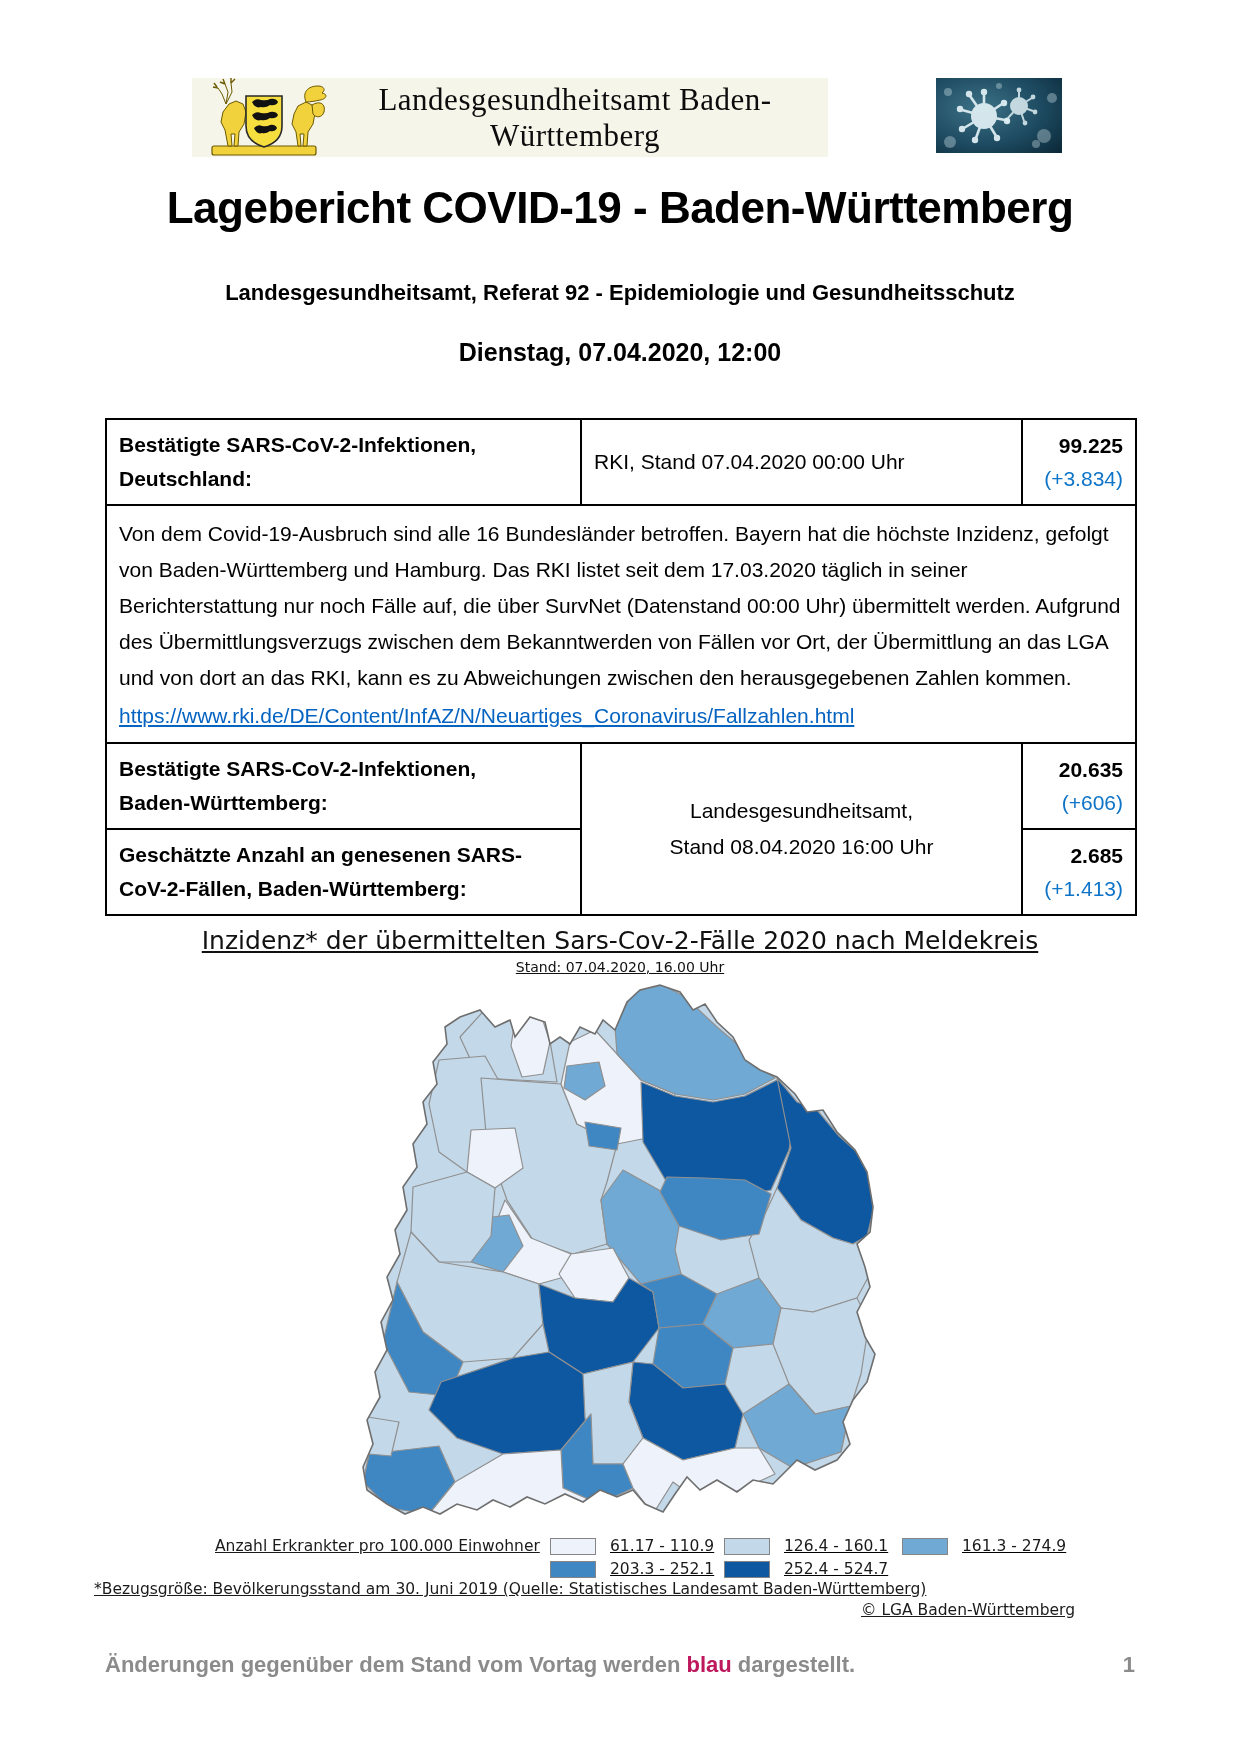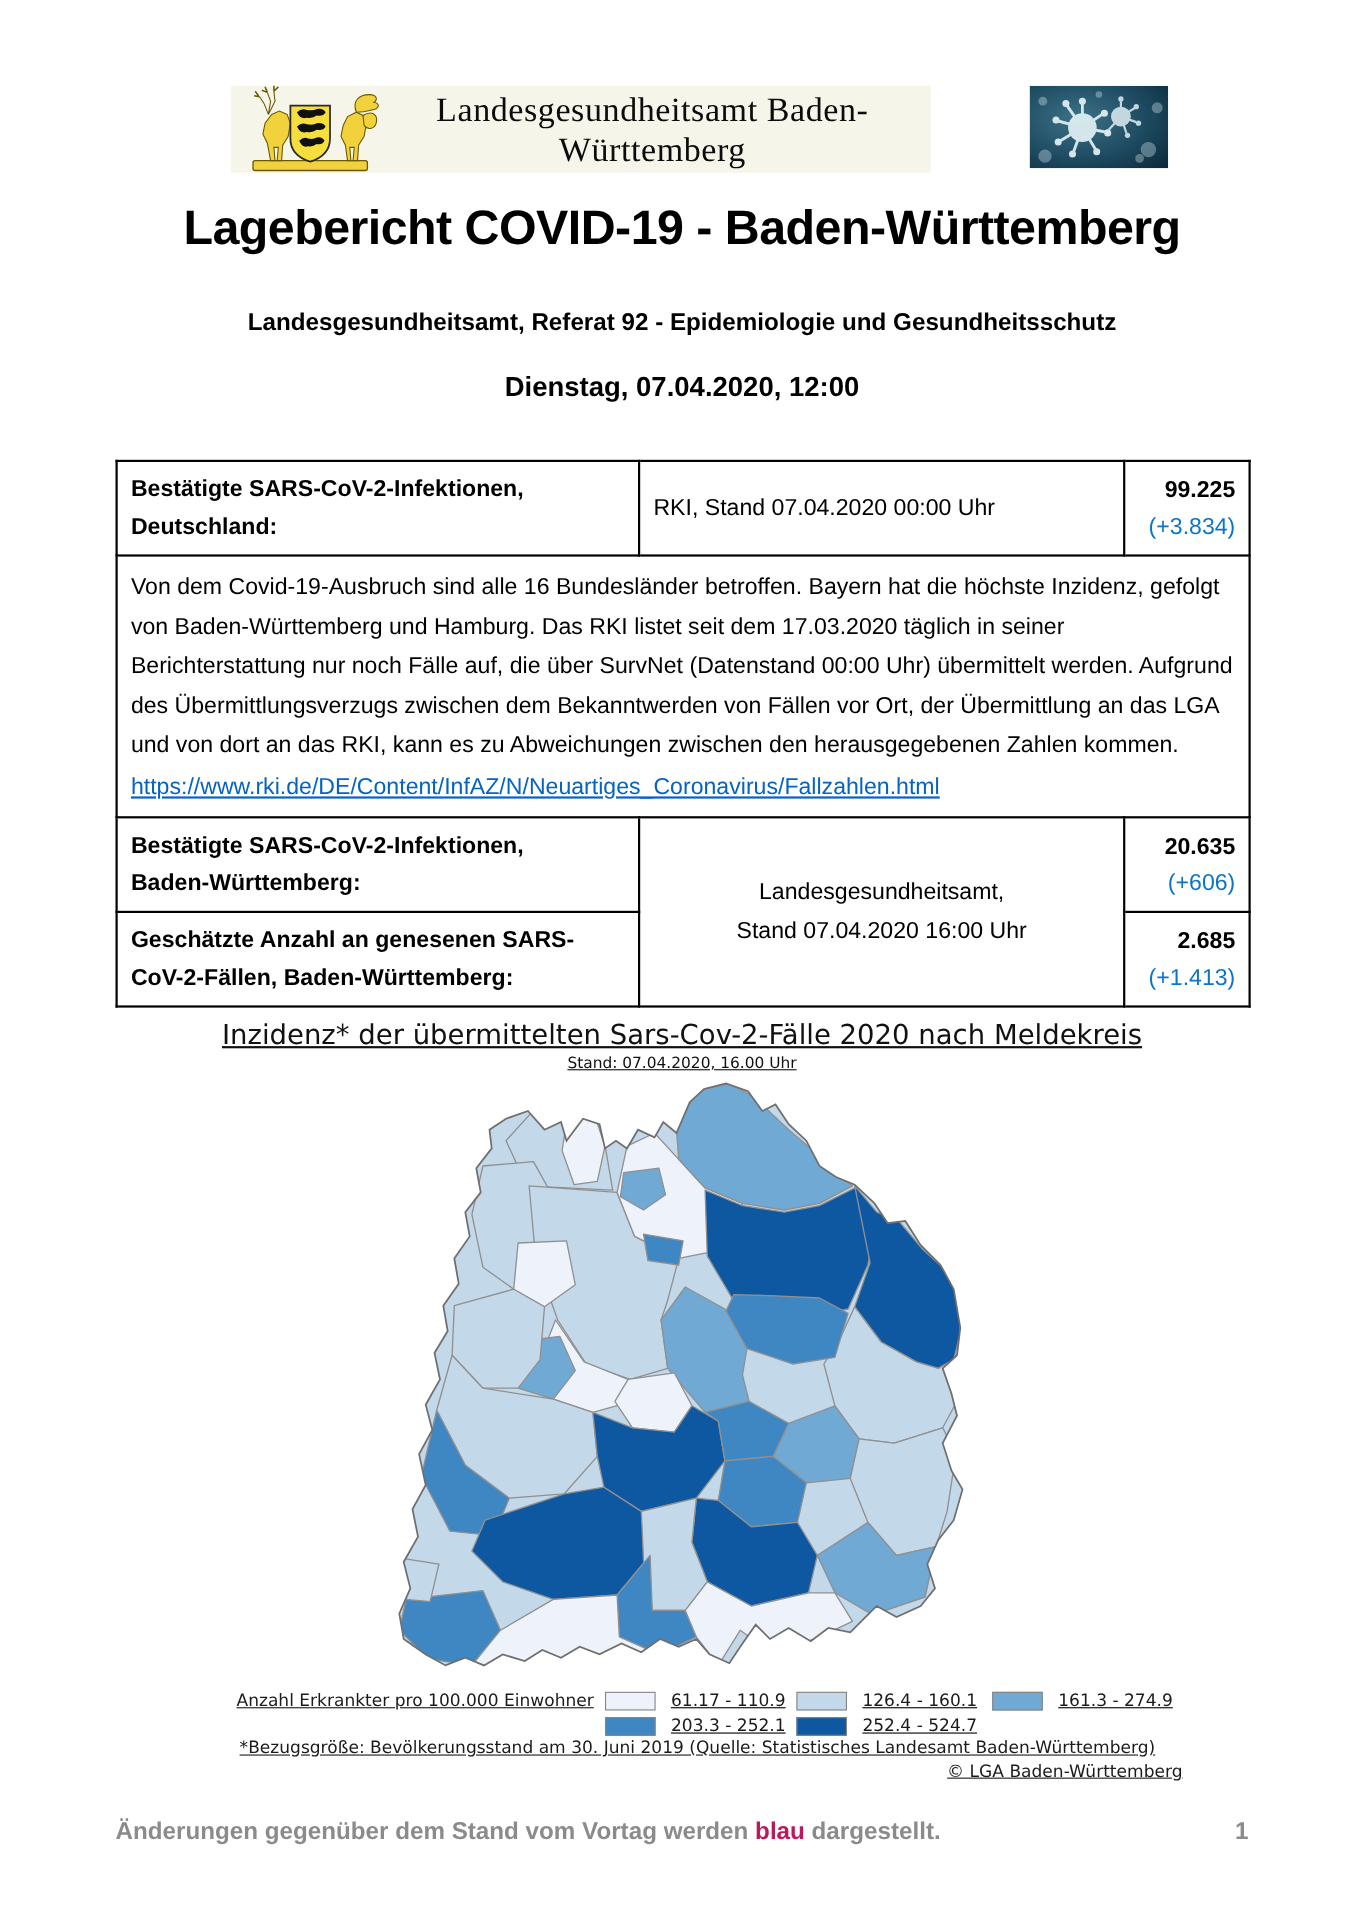--- a/index.html
+++ b/index.html
@@ -1,20 +1,20 @@
 <!DOCTYPE html>
 <html><head>
 <meta charset="utf-8">
 <style>
   html,body{margin:0;padding:0;background:#ffffff;}
   body{font-family:"Liberation Sans",sans-serif;color:#000;}
   #page{position:relative;width:1240px;height:1754px;background:#fff;overflow:hidden;}
 
   
-  #banner{position:absolute;left:210px;top:78px;width:636px;height:79px;background:#f6f5ea;display:flex;align-items:center;}
+  #banner{position:absolute;left:192px;top:78px;width:636px;height:79px;background:#f6f5ea;display:flex;align-items:center;}
   #crest{position:absolute;left:6px;top:-4px;width:132px;height:86px;}
   #banner-title{position:absolute;left:140px;right:10px;text-align:center;font-family:"Liberation Serif",serif;font-size:31px;color:#0c0c0c;letter-spacing:.5px;}
   #virus{position:absolute;left:936px;top:78px;width:126px;height:75px;}
 
   .center{position:absolute;left:0;width:100%;text-align:center;}
   #doc-title{top:183px;font-size:44px;font-weight:bold;letter-spacing:-.5px;}
   #doc-subtitle{top:280px;font-size:22px;font-weight:bold;}
   #doc-date{top:338px;font-size:25px;font-weight:bold;}
 
   
@@ -34,21 +34,21 @@
   #map-title{top:926px;font-size:25px;font-family:"DejaVu Sans",sans-serif;color:#111;}
   #map-stand{top:959px;font-size:14px;font-family:"DejaVu Sans",sans-serif;color:#111;}
   #bwmap{position:absolute;left:345px;top:982px;width:540px;height:545px;}
 
   
   .mapfont{font-family:"DejaVu Sans",sans-serif;text-decoration:underline;}
   #legend-label{position:absolute;left:215px;top:1537px;font-size:15.5px;color:#1a1a1a;}
   .legend-item{position:absolute;display:flex;align-items:center;height:18px;text-align:right;}
   .legend-item .sw{width:44px;height:15px;border:1px solid #858585;margin-right:14px;flex:0 0 auto;}
   .legend-item .rg{font-size:15.5px;color:#1a1a1a;white-space:nowrap;}
-  #footnote{position:absolute;left:104px;top:1580px;width:1060px;text-align:center;font-size:15.5px;color:#1a1a1a;}
+  #footnote{position:absolute;left:94px;top:1580px;width:1060px;font-size:15.5px;color:#1a1a1a;}
   #map-copyright{position:absolute;left:0;top:1601px;width:1075px;text-align:right;font-size:15.5px;color:#1a1a1a;}
 
   
   #footer{position:absolute;left:105px;top:1652px;width:1030px;font-size:22px;font-weight:bold;color:#8b8b8b;}
   #footer .blue{color:#be185d;}
   #page-num{position:absolute;right:0;top:0;color:#8b8b8b;}
 </style>
 </head>
 <body>
 
@@ -170,21 +170,21 @@
         <a id="rki-link" href="#">https://www.rki.de/DE/Content/InfAZ/N/Neuartiges_Coronavirus/Fallzahlen.html</a>
       </td>
     </tr>
     <tr>
       <td class="lbl">
         <span style="display:block">Bestätigte SARS-CoV-2-Infektionen,</span>
         <span style="display:block">Baden-Württemberg:</span>
       </td>
       <td rowspan="2" class="src-center">
         <span style="display:block">Landesgesundheitsamt,</span>
-        <span style="display:block">Stand 07.04.2020 16:00 Uhr</span>
+        <span style="display:block">Stand 08.04.2020 16:00 Uhr</span>
       </td>
       <td class="num">
         <span class="v">20.635</span>
         <span class="d accent">(+606)</span>
       </td>
     </tr>
     <tr>
       <td class="lbl">
         <span style="display:block">Geschätzte Anzahl an genesenen SARS-</span>
         <span style="display:block">CoV-2-Fällen, Baden-Württemberg:</span>

